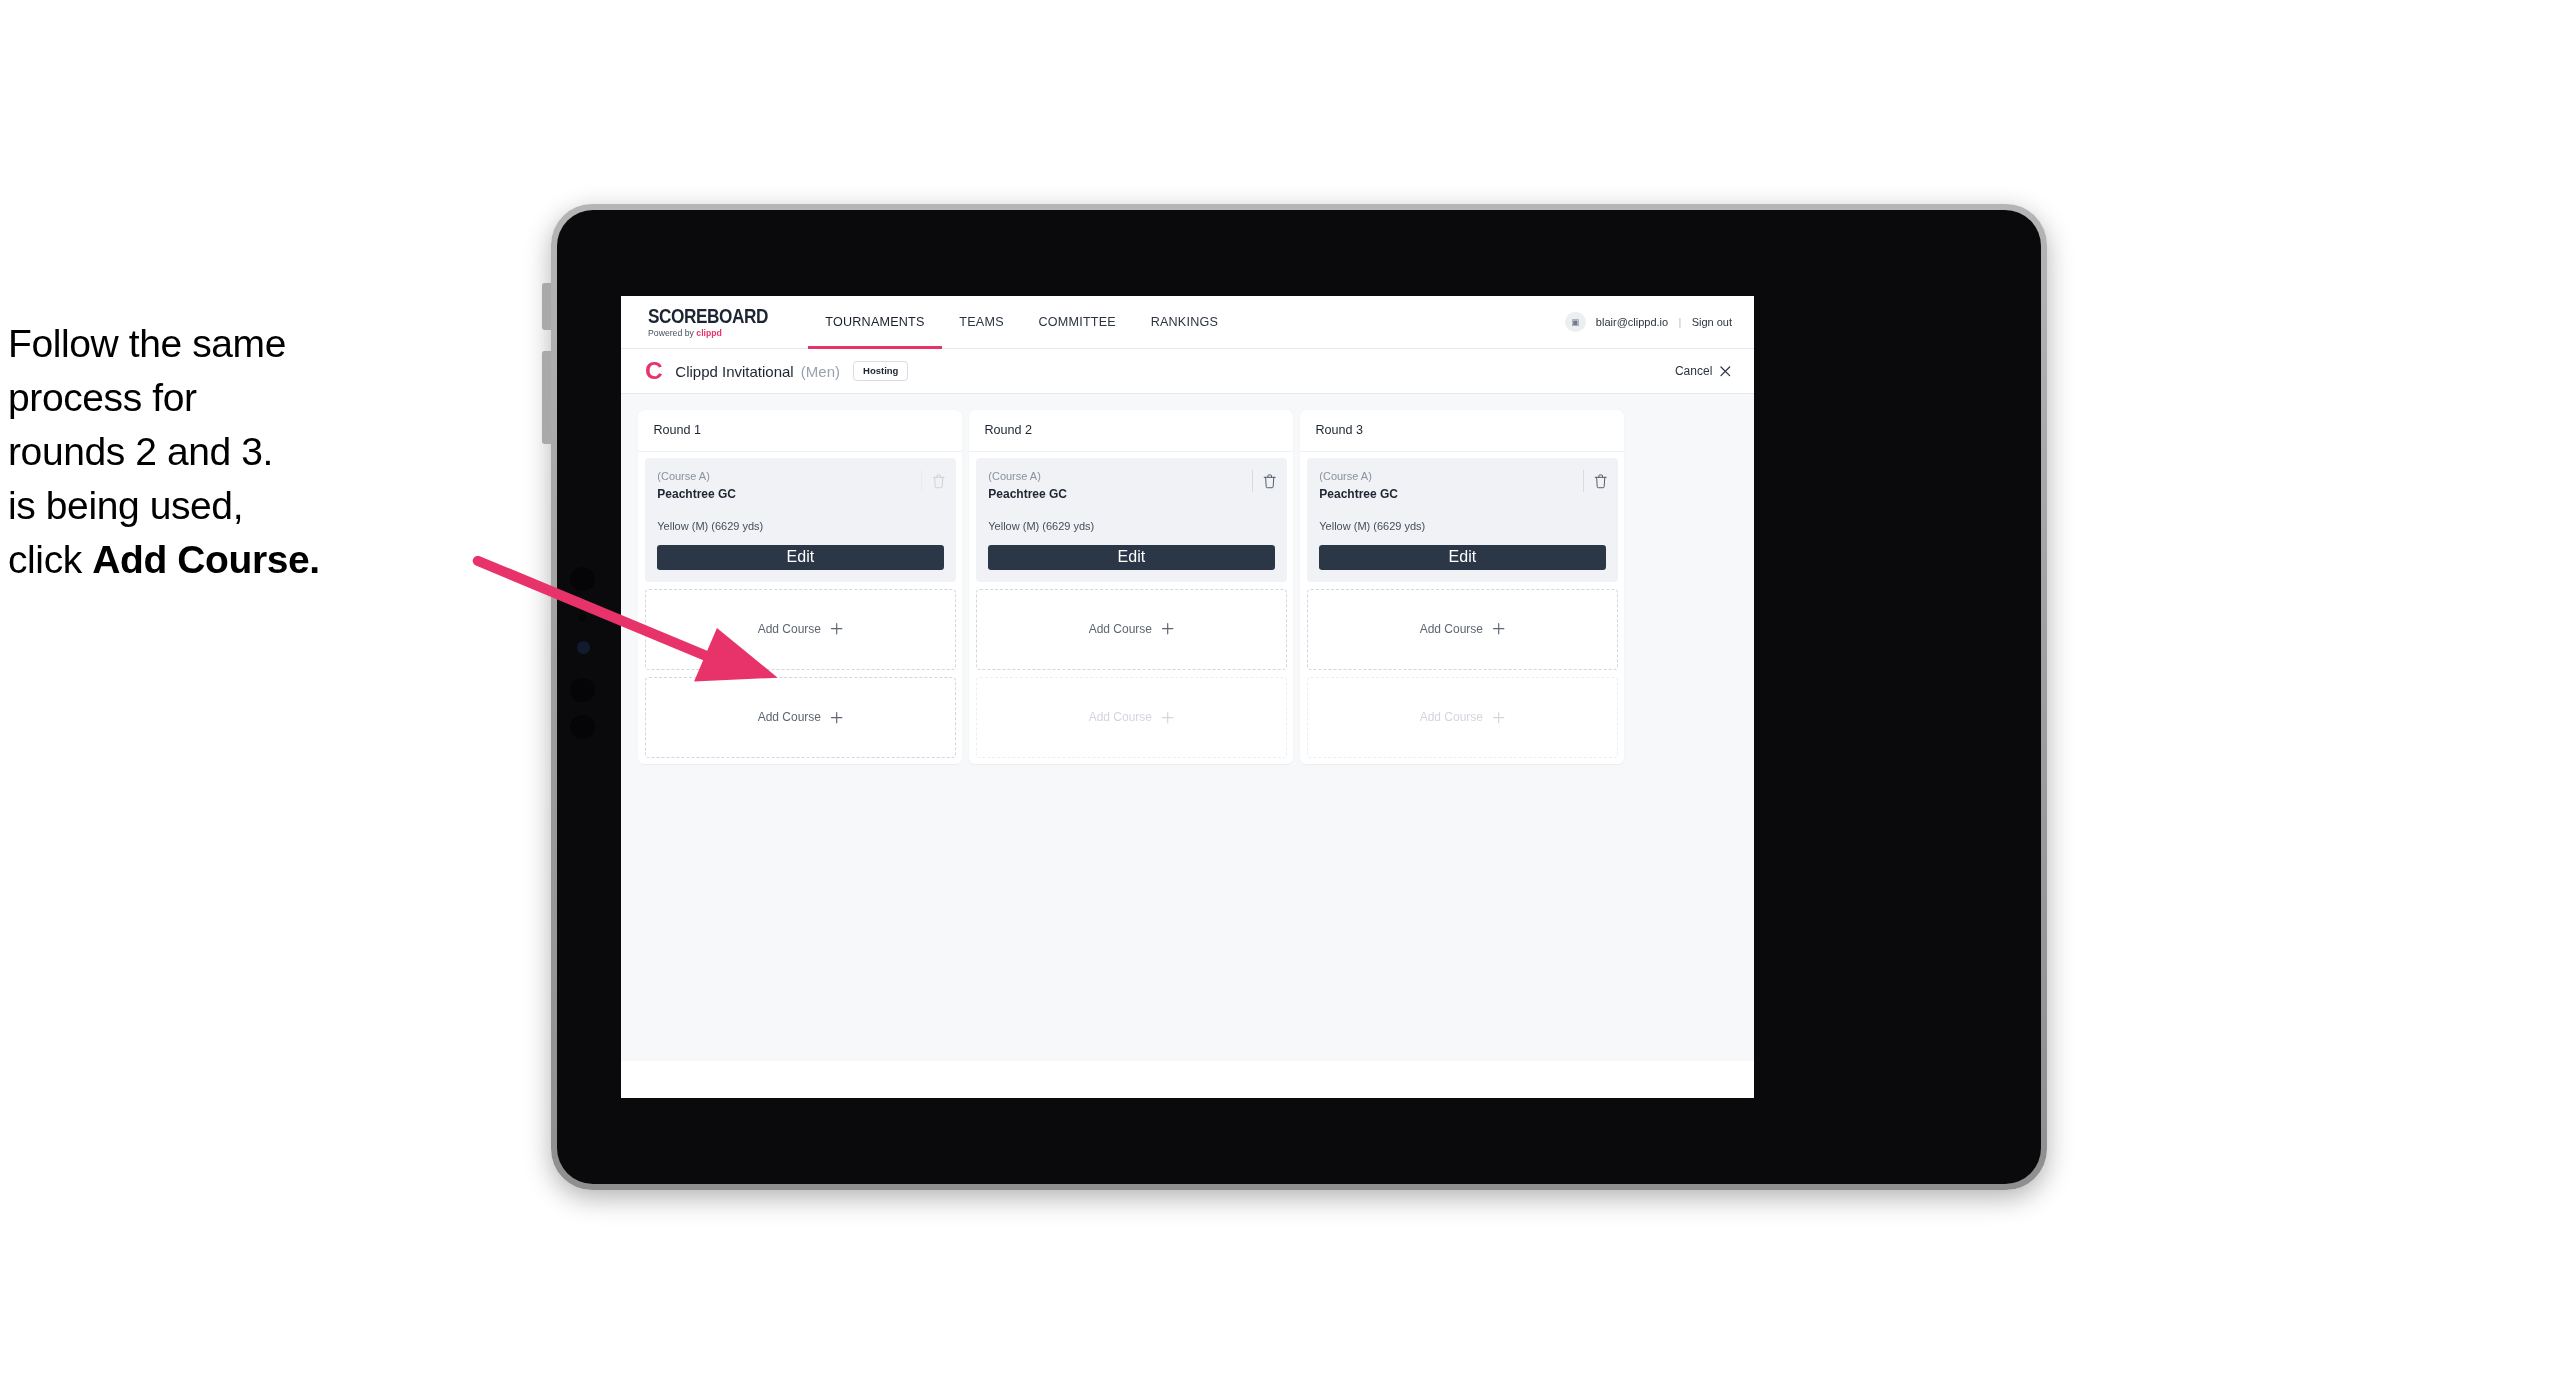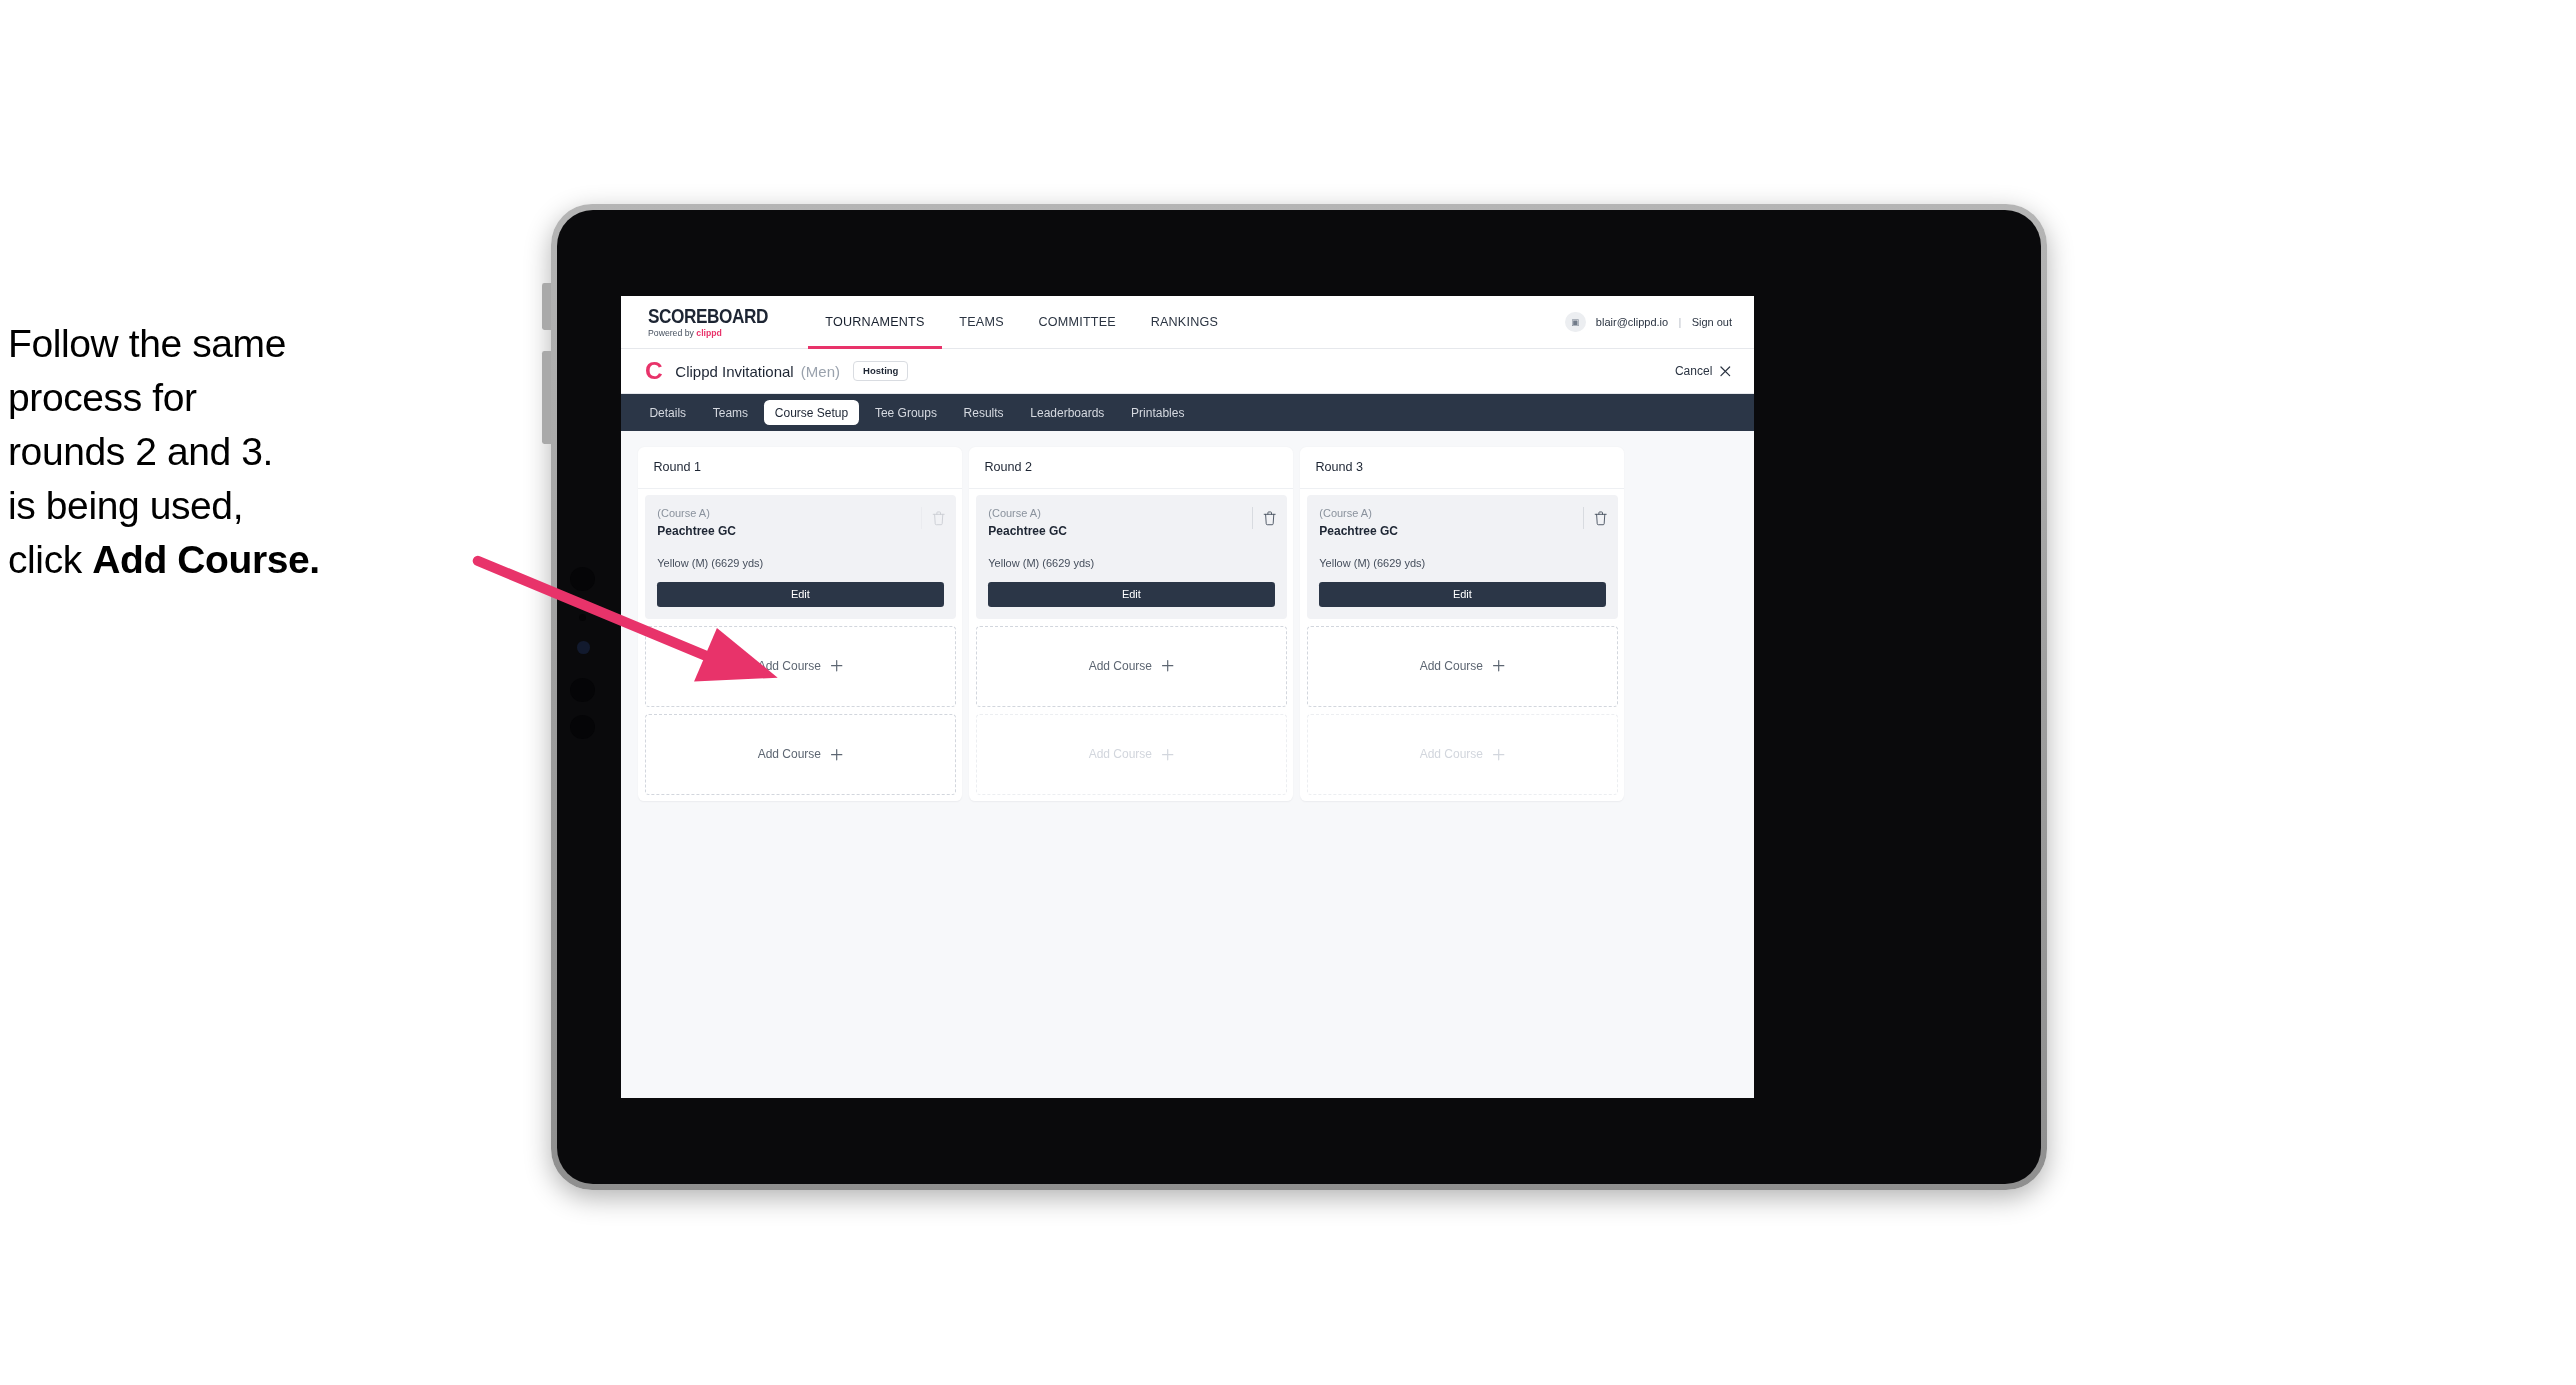--- a/index.html
+++ b/index.html
@@ -160,21 +160,21 @@
     position:absolute; top: 11px; right: 11px;
     display:flex; align-items:center; gap: 10.3px; height: 24px;
   }
   .vline { width:0.8px; height: 21.3px; background:#d8dbe0; }
   .trash { width: 13.4px; height: 15px; opacity: 1; cursor:pointer; }
   .faded .trash, .faded .vline { opacity: 0.28; }
 
   .edit-btn {
     margin-top: 11px; height: 25px; background:#2b3647; color:#ffffff;
     border-radius: 3.2px; display:flex; align-items:center; justify-content:center;
-    font-size: 11px; cursor:pointer;
+    font-size: 16px; cursor:pointer;
   }
 
   .add-course {
     margin-top: 7.1px; height: 81px;
     border: 0.8px dashed #d2d6dd; border-radius: 4px;
     display:flex; align-items:center; justify-content:center; gap: 8.7px;
     font-size: 12px; color:#5d6672; cursor:pointer; background:#ffffff;
   }
   .add-course.dim { color:#d2d6dd; border-color:#eceef1; }
   .add-course.dim .plus-ico path { stroke:#d2d6dd; }
@@ -230,29 +230,20 @@
       <div id="tournament-gender">(Men)</div>
       <div id="hosting-badge">Hosting</div>
       <div id="cancel-btn">
         <span>Cancel</span>
         <svg class="close-x" width="12.6" height="12.6" viewBox="0 0 16 16">
           <path d="M2.5 2.5 L13.5 13.5 M13.5 2.5 L2.5 13.5" stroke="#2b3442" stroke-width="1.6" fill="none" stroke-linecap="round"></path>
         </svg>
       </div>
     </div>
 
-    <div id="tabbar">
-      <div class="tab">Details</div>
-      <div class="tab">Teams</div>
-      <div class="tab active">Course Setup</div>
-      <div class="tab">Tee Groups</div>
-      <div class="tab">Results</div>
-      <div class="tab">Leaderboards</div>
-      <div class="tab">Printables</div>
-    </div>
 
     <div id="content">
       <div id="rounds">
 
         <div class="round-col">
           <div class="round-header">Round 1</div>
           <div class="round-body">
             <div class="course-card faded">
               <div class="card-actions">
                 <div class="vline"></div>

